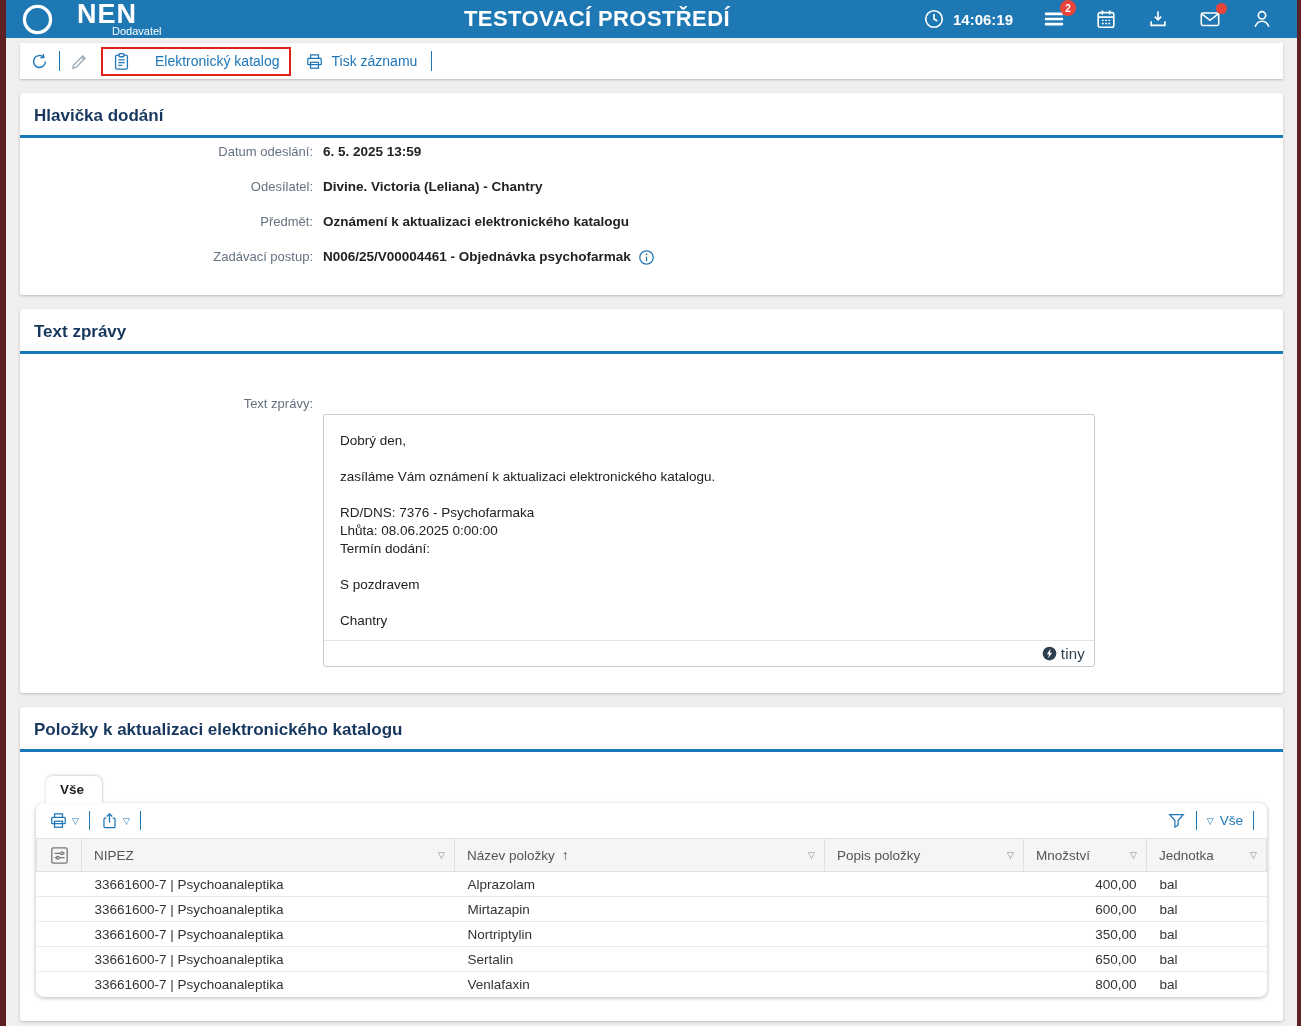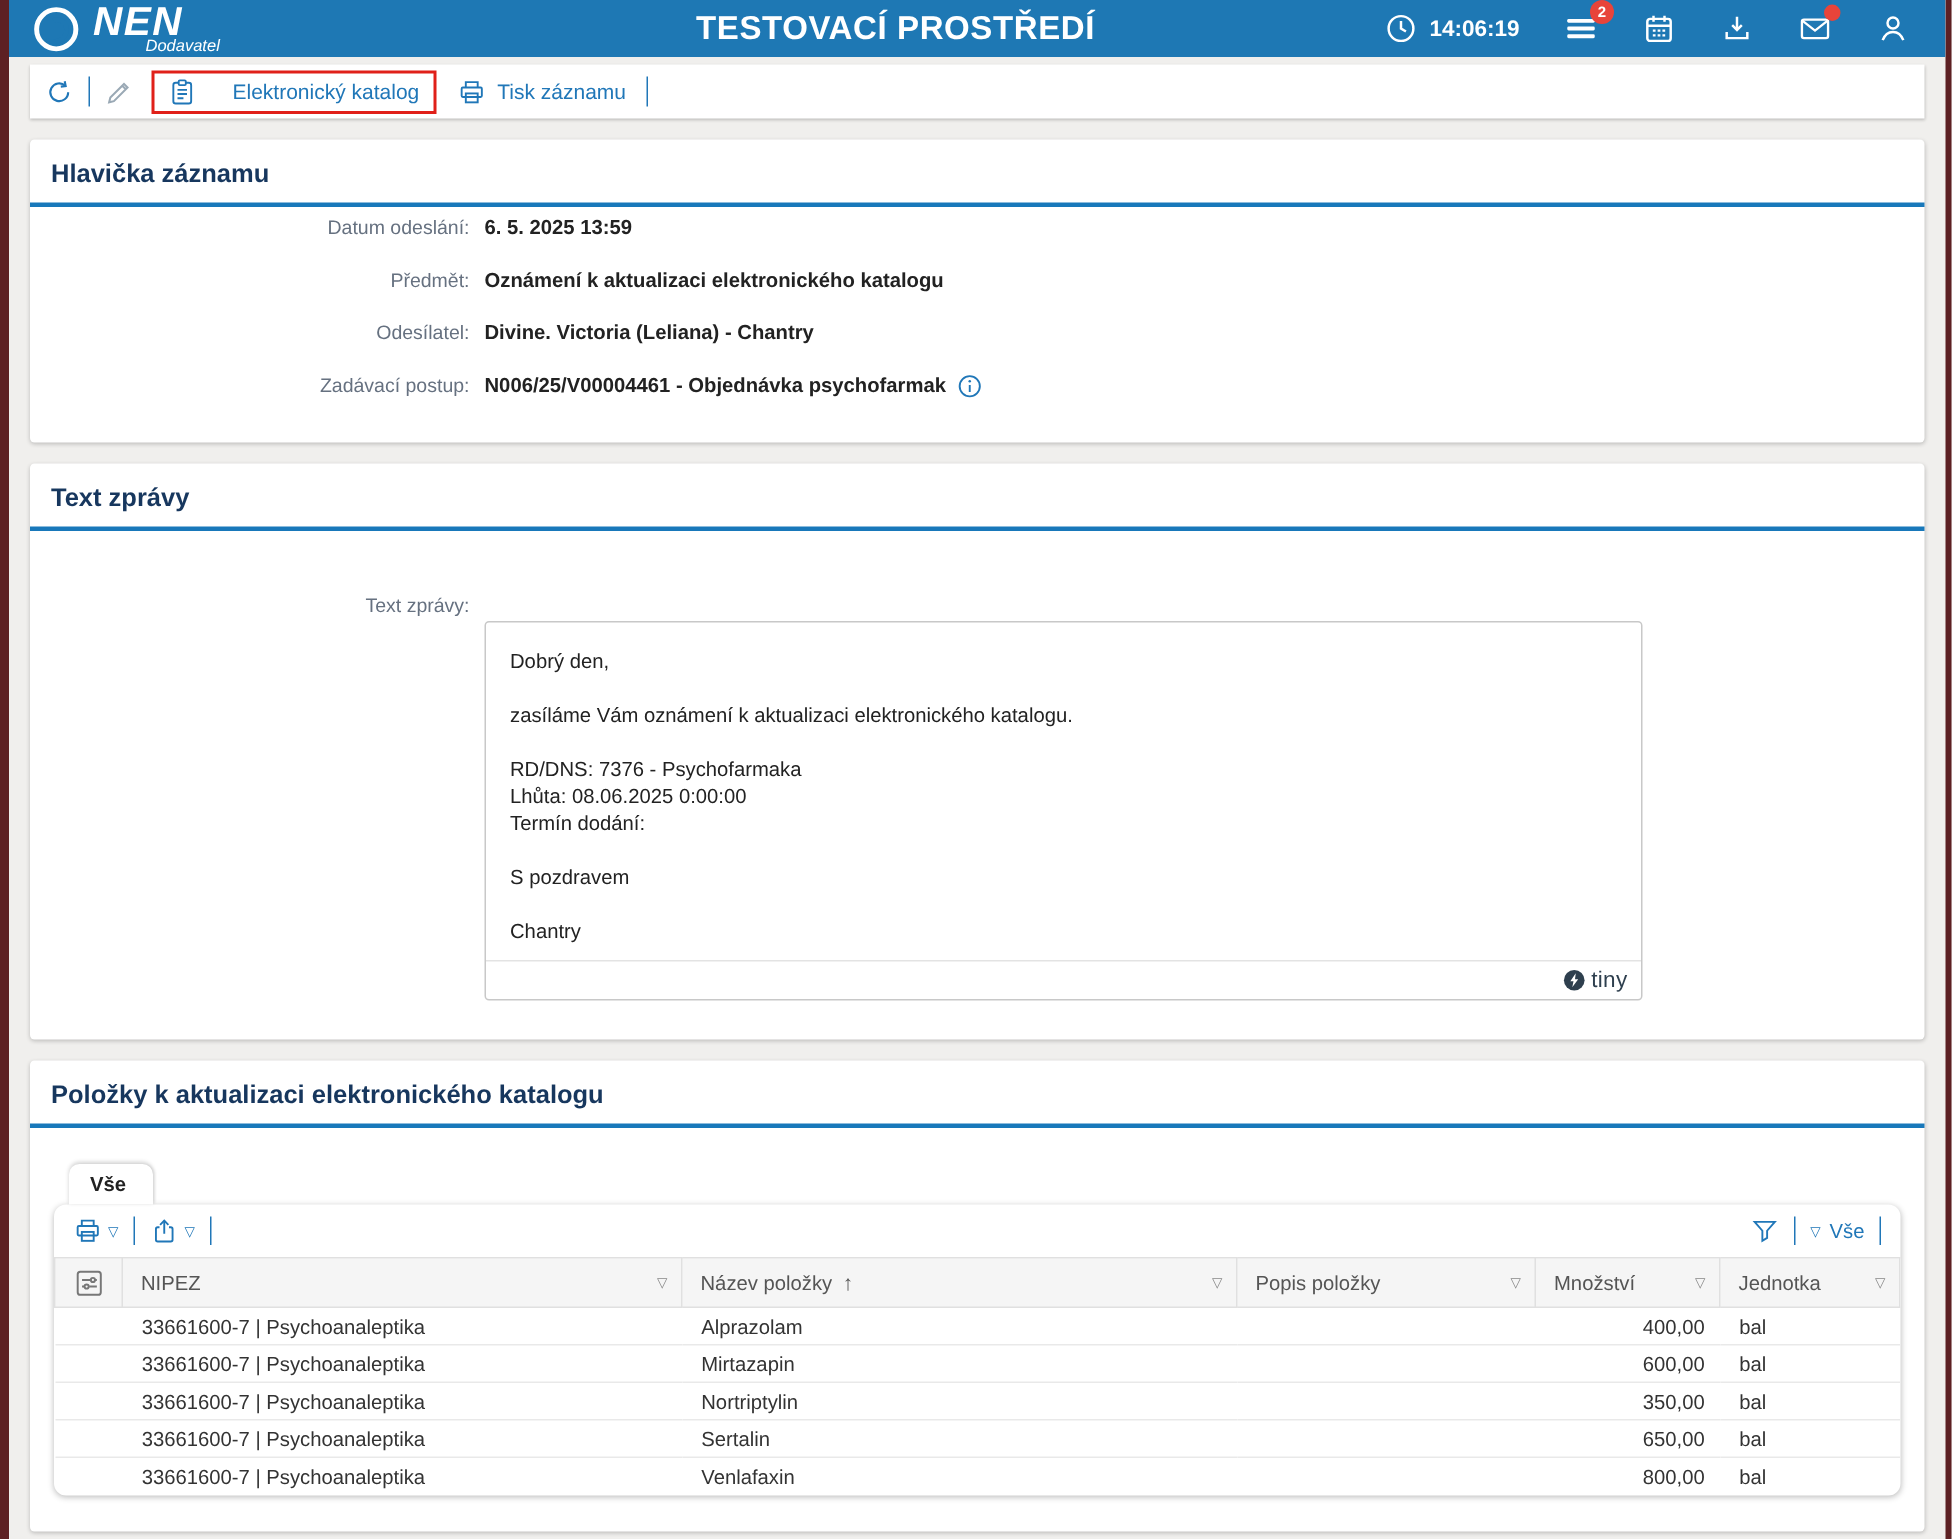--- a/index.html
+++ b/index.html
@@ -15,21 +15,21 @@
     overflow:hidden;
   }
 
   
   .topbar {
     height:38px; background:#1e78b4; color:#fff;
     display:flex; align-items:center; position:relative;
   }
   .logo-wrap { display:flex; align-items:center; margin-left:16px; }
   .logo-swirl { width:31px; height:31px; }
-  .logo-text { margin-left:9px; line-height:1;font-style:italic; }
+  .logo-text { margin-left:24px; line-height:1; }
   .logo-nen { font-size:27px; font-weight:bold; letter-spacing:1px; }
   .logo-sub { font-size:11px; margin-left:35px; margin-top:-2px; }
   .env-title {
     position:absolute; left:591px; top:50%; transform:translate(-50%,-50%);
     font-size:22px; font-weight:bold; letter-spacing:.4px; white-space:nowrap;
   }
   .top-icons { margin-left:auto; display:flex; align-items:center; gap:30px; margin-right:24px; }
   .clock-group { display:flex; align-items:center; gap:8px; font-size:15px; font-weight:bold; }
   .ticon { width:22px; height:22px; display:block; }
   .badge-holder { position:relative; display:flex; }
@@ -232,35 +232,35 @@
           <rect x="3.5" y="8" width="17" height="8" rx="1"></rect>
           <rect x="7" y="13" width="10" height="7.5"></rect>
       </svg>
       <span>Tisk záznamu</span>
     </div>
     <div class="vdiv" style="margin-left:14px"></div>
   </div>
 
   <div class="card">
     <div class="card-head">
-      <div class="card-title">Hlavička záznamu</div>
+      <div class="card-title">Hlavička dodání</div>
     </div>
     <div class="blue-rule"></div>
     <div class="fields">
       <div class="field-row">
         <div class="field-label">Datum odeslání:</div>
         <div class="field-value">6. 5. 2025 13:59</div>
       </div>
       <div class="field-row">
+        <div class="field-label">Odesílatel:</div>
+        <div class="field-value">Divine. Victoria (Leliana) - Chantry</div>
+      </div>
+      <div class="field-row">
         <div class="field-label">Předmět:</div>
         <div class="field-value">Oznámení k aktualizaci elektronického katalogu</div>
-      </div>
-      <div class="field-row">
-        <div class="field-label">Odesílatel:</div>
-        <div class="field-value">Divine. Victoria (Leliana) - Chantry</div>
       </div>
       <div class="field-row">
         <div class="field-label">Zadávací postup:</div>
         <div class="field-value">
           <span>N006/25/V00004461 - Objednávka psychofarmak</span>
           <svg class="info-icon" viewBox="0 0 24 24" fill="none" stroke="currentColor" stroke-width="1.8">
             <circle cx="12" cy="12" r="9.5"></circle>
               <path d="M12 10.8V17.3"></path>
               <circle cx="12" cy="7.3" r="1.2" fill="currentColor" stroke="none"></circle>
           </svg>

